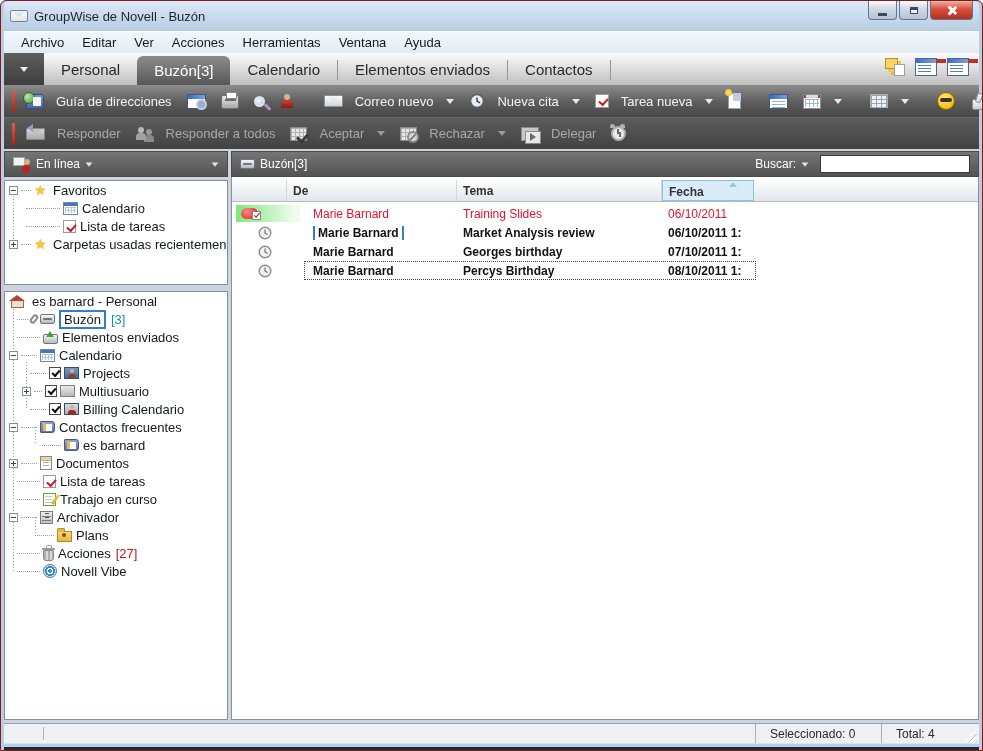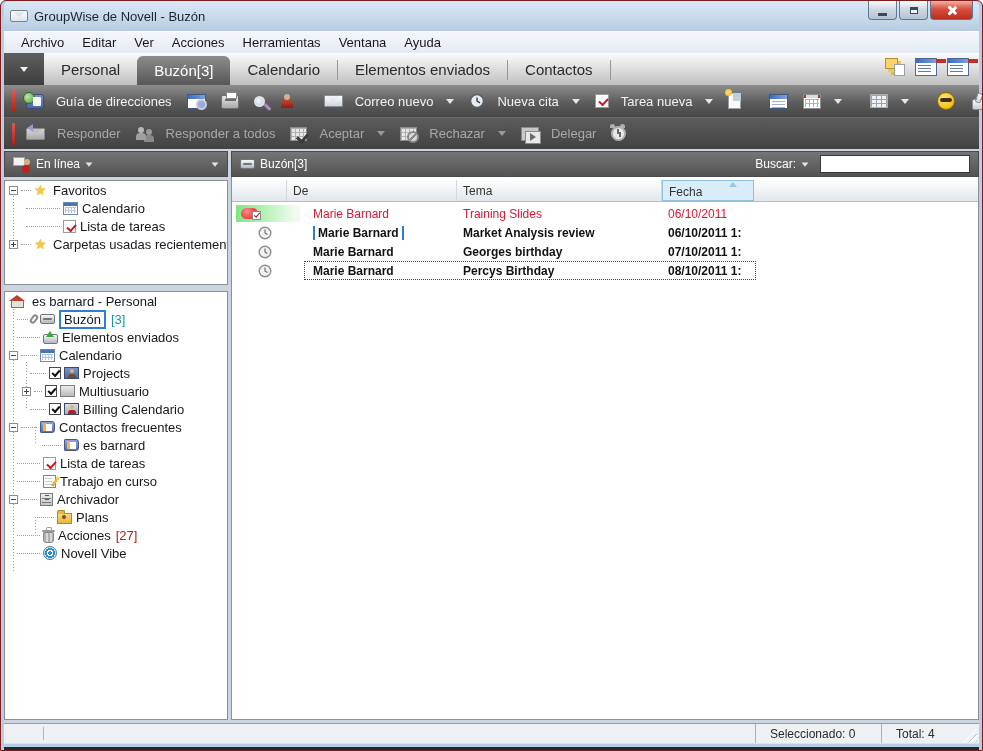--- a/index.html
+++ b/index.html
@@ -188,21 +188,21 @@
   .i-trash::before{content:'';position:absolute;left:-2px;right:-2px;top:-3px;height:2px;background:#9a9a9a;border-radius:1px;}
   .i-trash::after{content:'';position:absolute;left:2px;top:-6px;width:4px;height:2px;border:1px solid #9a9a9a;border-bottom:none;border-radius:2px 2px 0 0;}
   .i-vibe{width:14px;height:14px;border-radius:50%;border:1px solid #4a7aa0;
     background:radial-gradient(circle,#2e8fd0 0 2px,#fff 2px 3.5px,#2e8fd0 3.5px 5px,#d4e8f6 5px);}
   
   .main{flex:1;margin-left:3px;display:flex;flex-direction:column;}
   .main .pane-header{justify-content:flex-start;}
   .searchbox{width:150px;height:18px;border:1px solid #3a3a3a;background:#fff;margin-left:6px;font-size:12px;padding:0 4px;}
   .listwrap{flex:1;background:#fff;border:1px solid #88909a;border-top:none;margin-bottom:3px;display:flex;flex-direction:column;overflow:hidden;}
   .ghead{height:22px;display:flex;background:linear-gradient(#fdfefe,#e2e7ec);border-bottom:1px solid #b8bcc2;font-size:12px;color:#333;flex:none;margin-top:3px;}
-  .gc{padding:4px 0 0 6px;border-right:1px solid #d4d8dc;height:100%;}
+  .gc{padding:4px 0 0 6px;border-right:1px solid #d4d8dc;height:100%;font-weight:bold;}
   .gc0{width:55px;} .gc1{width:170px;} .gc2{width:205px;}
   .gc3{width:92px;background:#d9ecfa;border:1px solid #8fc0e0;position:relative;}
   .sortarr{position:absolute;top:1px;right:16px;width:0;height:0;border-left:4px solid transparent;border-right:4px solid transparent;border-bottom:5px solid #9cc4e4;}
   .gcf{flex:1;border-right:none;}
   .rows{flex:1;font-size:12px;color:#111;}
   .lrow{display:flex;align-items:center;height:19px;position:relative;}
   .lrow.first{margin-top:2px;}
   .lc0{width:75px;height:100%;display:flex;align-items:center;padding-left:26px;flex:none;}
   .lc1{width:150px;padding-left:6px;flex:none;white-space:nowrap;overflow:hidden;}
   .lc2{width:205px;padding-left:6px;flex:none;white-space:nowrap;overflow:hidden;}
@@ -453,20 +453,26 @@
         <div class="titem" style="padding-left:4px;">
           <span class="exp minus"></span>
           <span class="dots"></span>
           <span class="ic i-book"></span>
           <span class="lbl">Contactos frecuentes</span>
         </div>
         <div class="titem cnct" style="padding-left:37px;--dw:19px;">
           <span class="ic i-book"></span>
           <span class="lbl">es barnard</span>
         </div>
+        <div class="titem" style="padding-left:4px;">
+          <span class="exp plus"></span>
+          <span class="dots"></span>
+          <span class="ic i-doc"></span>
+          <span class="lbl">Documentos</span>
+        </div>
         <div class="titem cnct" style="padding-left:12px;">
           <span class="ic i-task" style="width:13px;height:13px;"></span>
           <span class="lbl">Lista de tareas</span>
         </div>
         <div class="titem cnct" style="padding-left:12px;">
           <span class="ic i-workpad"></span>
           <span class="lbl">Trabajo en curso</span>
         </div>
         <div class="titem" style="padding-left:4px;">
           <span class="exp minus"></span>

